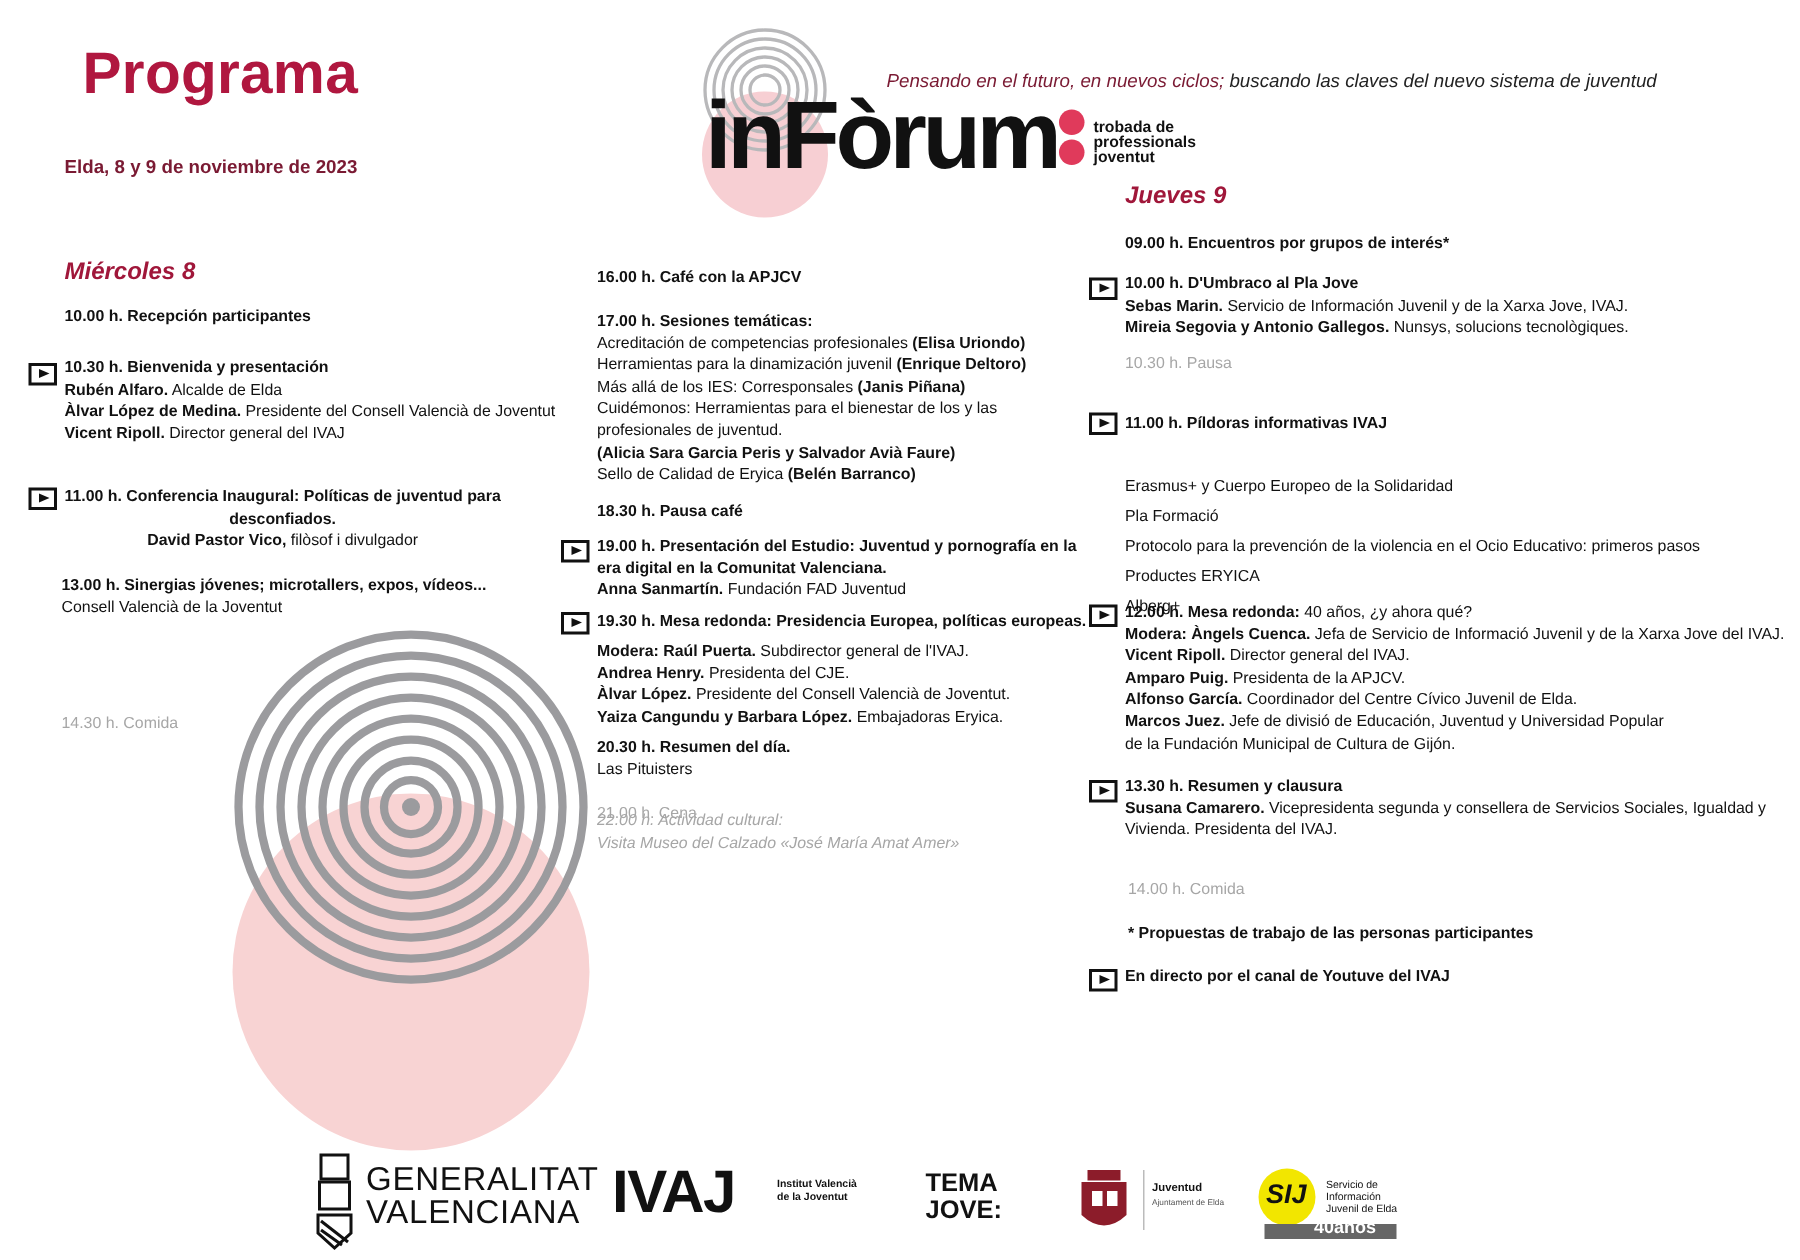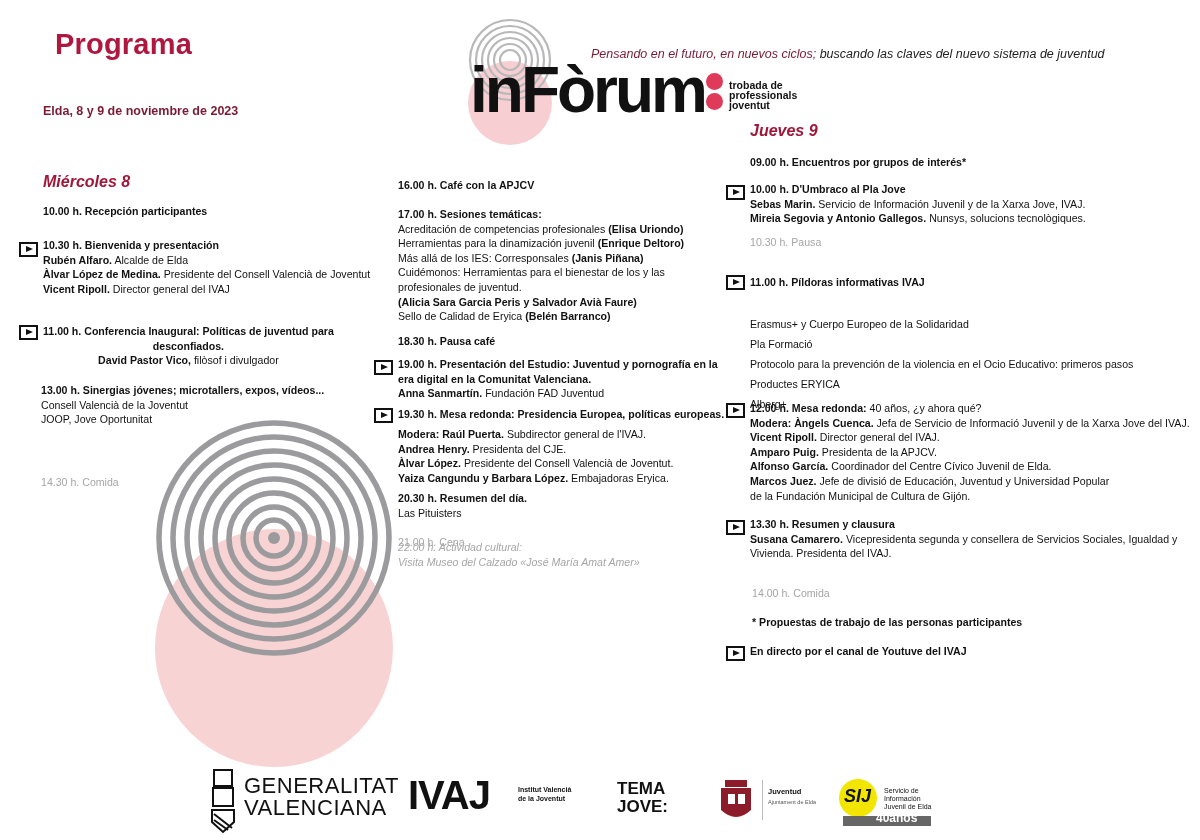--- a/index.html
+++ b/index.html
@@ -1,19 +1,19 @@
 <!DOCTYPE html>
 <html><head>
 <meta charset="utf-8">
 <style>
   html, body { margin:0; padding:0; }
   body { width:1200px; height:840px; background:#ffffff; position:relative; overflow:hidden;
          font-family:"Liberation Sans", sans-serif; color:#111; }
   .abs { position:absolute; }
-  .title { left:55px; top:28px; font-size:29px; font-weight:bold; color:#b0173f; letter-spacing:0.2px; }
+  .title { left:55px; top:28px; font-size:39px; font-weight:bold; color:#b0173f; letter-spacing:0.2px; }
   .date { left:43px; top:104px; font-size:12.5px; font-weight:bold; color:#7a1a33; }
   .tagline { left:591px; top:47px; font-size:12.5px; font-style:italic; color:#222; white-space:nowrap; }
   .tagline .a { color:#7a1a33; }
   .day { font-size:16px; font-weight:bold; font-style:italic; color:#a0173a; }
   .line { font-size:10.6px; line-height:14.6px; white-space:nowrap; }
   .b { font-weight:bold; }
   .grey { color:#a6a6a6; }
   .ev { position:absolute; }
   .play { position:absolute; width:15px; height:11px; border:2px solid #111; box-sizing:content-box; }
   .play::after { content:""; position:absolute; left:5px; top:2px; border-left:7px solid #111;
@@ -85,21 +85,20 @@
 <div class="play" style="left:19px;top:325px;"></div>
 <div class="ev" style="left:43px;top:324px;text-align:center;">
   <div class="line b">11.00 h. Conferencia Inaugural: Políticas de juventud para</div>
   <div class="line b">desconfiados.</div>
   <div class="line"><span class="b">David Pastor Vico,</span><span> filòsof i divulgador</span></div>
 </div>
 
 <div class="ev" style="left:41px;top:383px;">
   <div class="line b">13.00 h. Sinergias jóvenes; microtallers, expos, vídeos...</div>
   <div class="line">Consell Valencià de la Joventut</div>
-  <div class="line">JOOP, Jove Oportunitat</div>
 </div>
 
 <div class="ev line grey" style="left:41px;top:455px;margin-top:20px;">14.30 h. Comida</div>
 
 <div class="ev line b" style="left:398px;top:178px;">16.00 h. Café con la APJCV</div>
 
 <div class="ev" style="left:398px;top:207px;">
   <div class="line b">17.00 h. Sesiones temáticas:</div>
   <div class="line"><span>Acreditación de competencias profesionales </span><span class="b">(Elisa Uriondo)</span></div>
   <div class="line"><span>Herramientas para la dinamización juvenil </span><span class="b">(Enrique Deltoro)</span></div>

